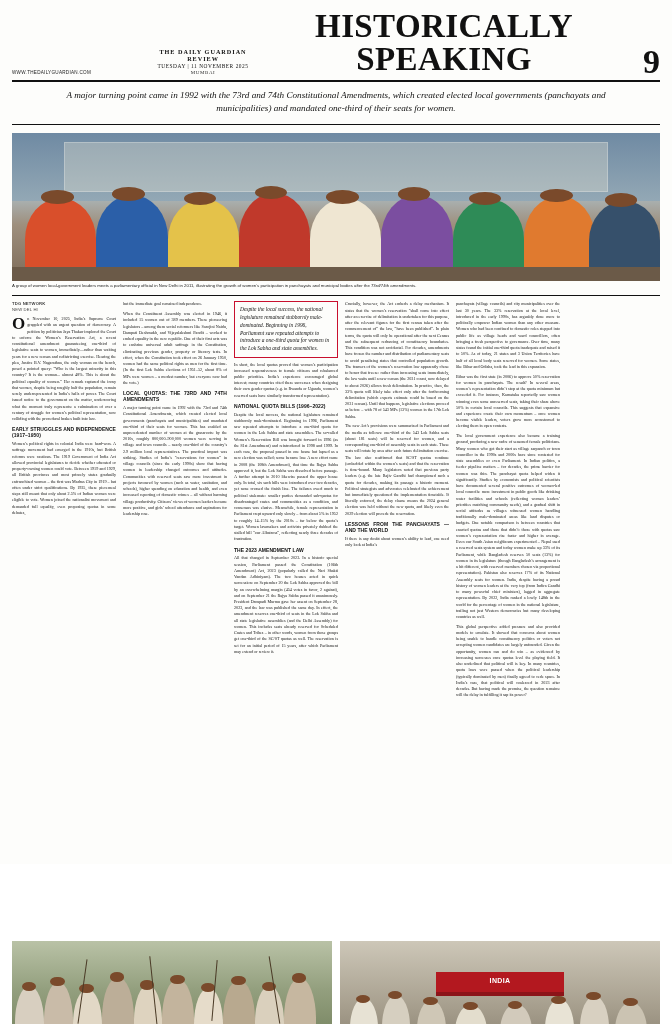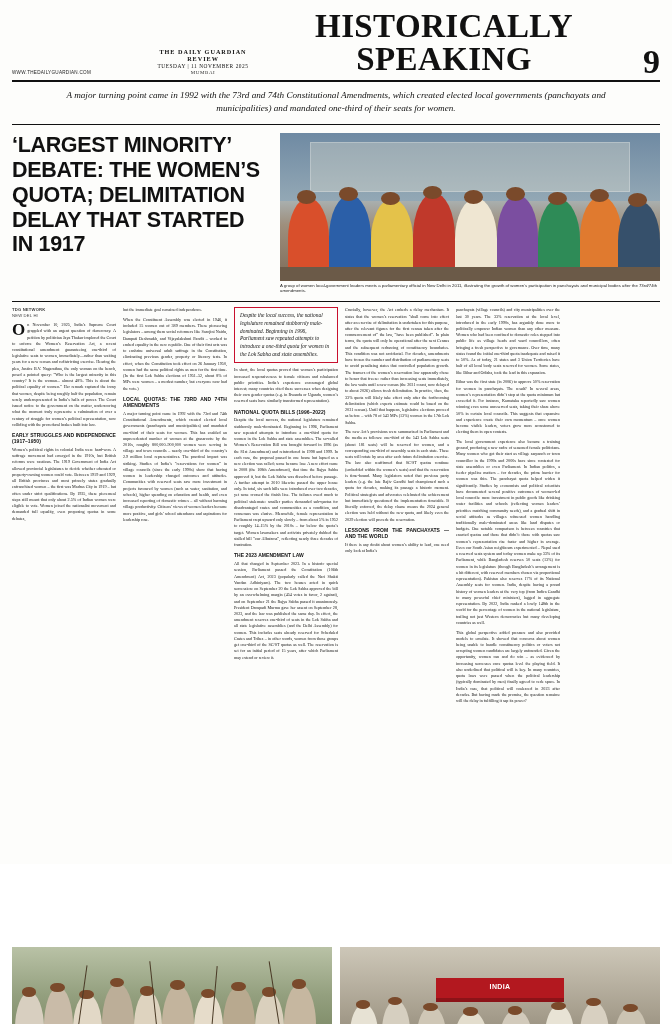--- a/index.html
+++ b/index.html
@@ -218,21 +218,20 @@
       <div class="date">TUESDAY | 11 NOVEMBER 2025</div>
       <div class="city">MUMBAI</div>
     </div>
     <div class="masthead-title">HISTORICALLY SPEAKING</div>
     <div class="masthead-page">9</div>
   </div>
 
   <div class="standfirst">A major turning point came in 1992 with the 73rd and 74th Constitutional Amendments, which created elected local governments (panchayats and municipalities) and mandated one-third of their seats for women.</div>
 
   <div class="headline-row">
-    <div class="headline">‘LARGEST MINORITY’ DEBATE: THE WOMEN’S QUOTA; DELIMITATION DELAY THAT STARTED IN 1917</div>
     <div class="hero">
       <div class="hero-img">
 
         <div style="position:absolute;inset:0;background:linear-gradient(#8fa6b8 0%,#aebfc7 38%,#9e8f7d 62%,#7d6b58 100%);"></div>
         <div style="position:absolute;left:0;top:0;width:100%;height:46%;background:linear-gradient(#6f8aa3,#93a8b5);"></div>
         <div style="position:absolute;left:8%;top:6%;width:84%;height:34%;background:rgba(230,225,210,.35);border:1px solid rgba(255,255,255,.25);"></div>
 
         <div class="sari" style="left:2%;width:11%;height:56%;background:#d94f2b;"></div>
         <div class="head" style="left:4.5%;bottom:52%;width:5%;height:9%;"></div>
         <div class="sari" style="left:13%;width:11%;height:58%;background:#2b5fa8;"></div>

